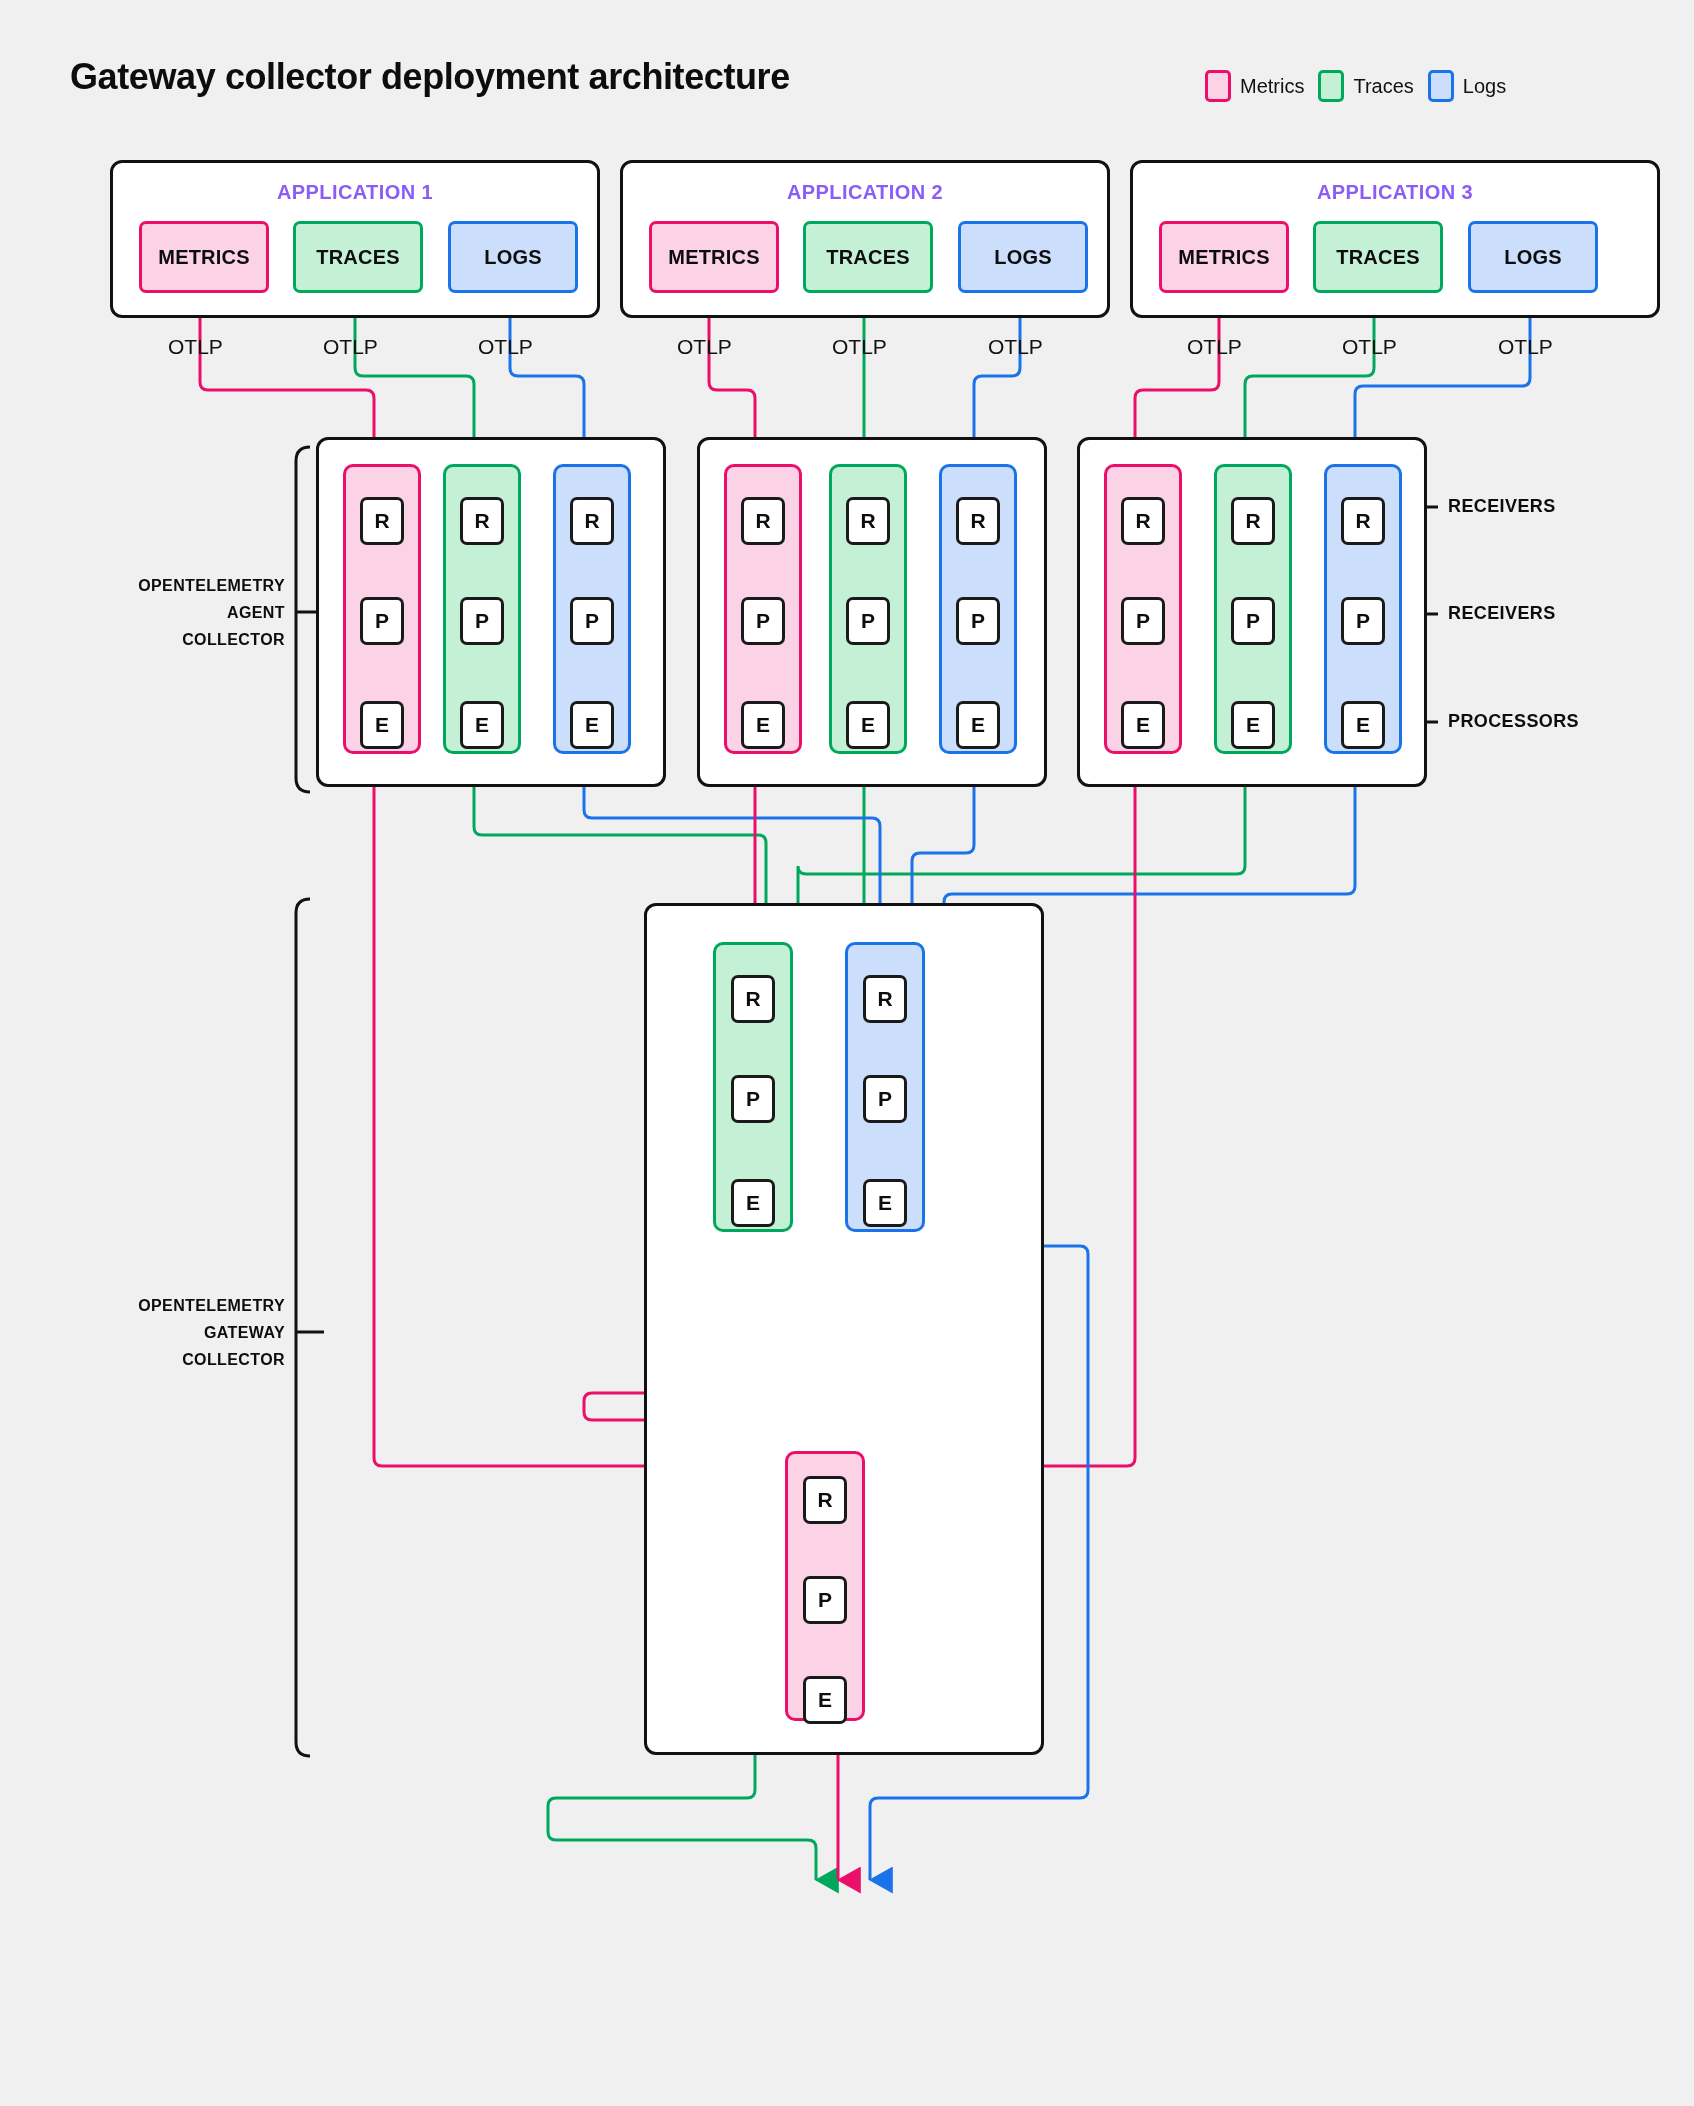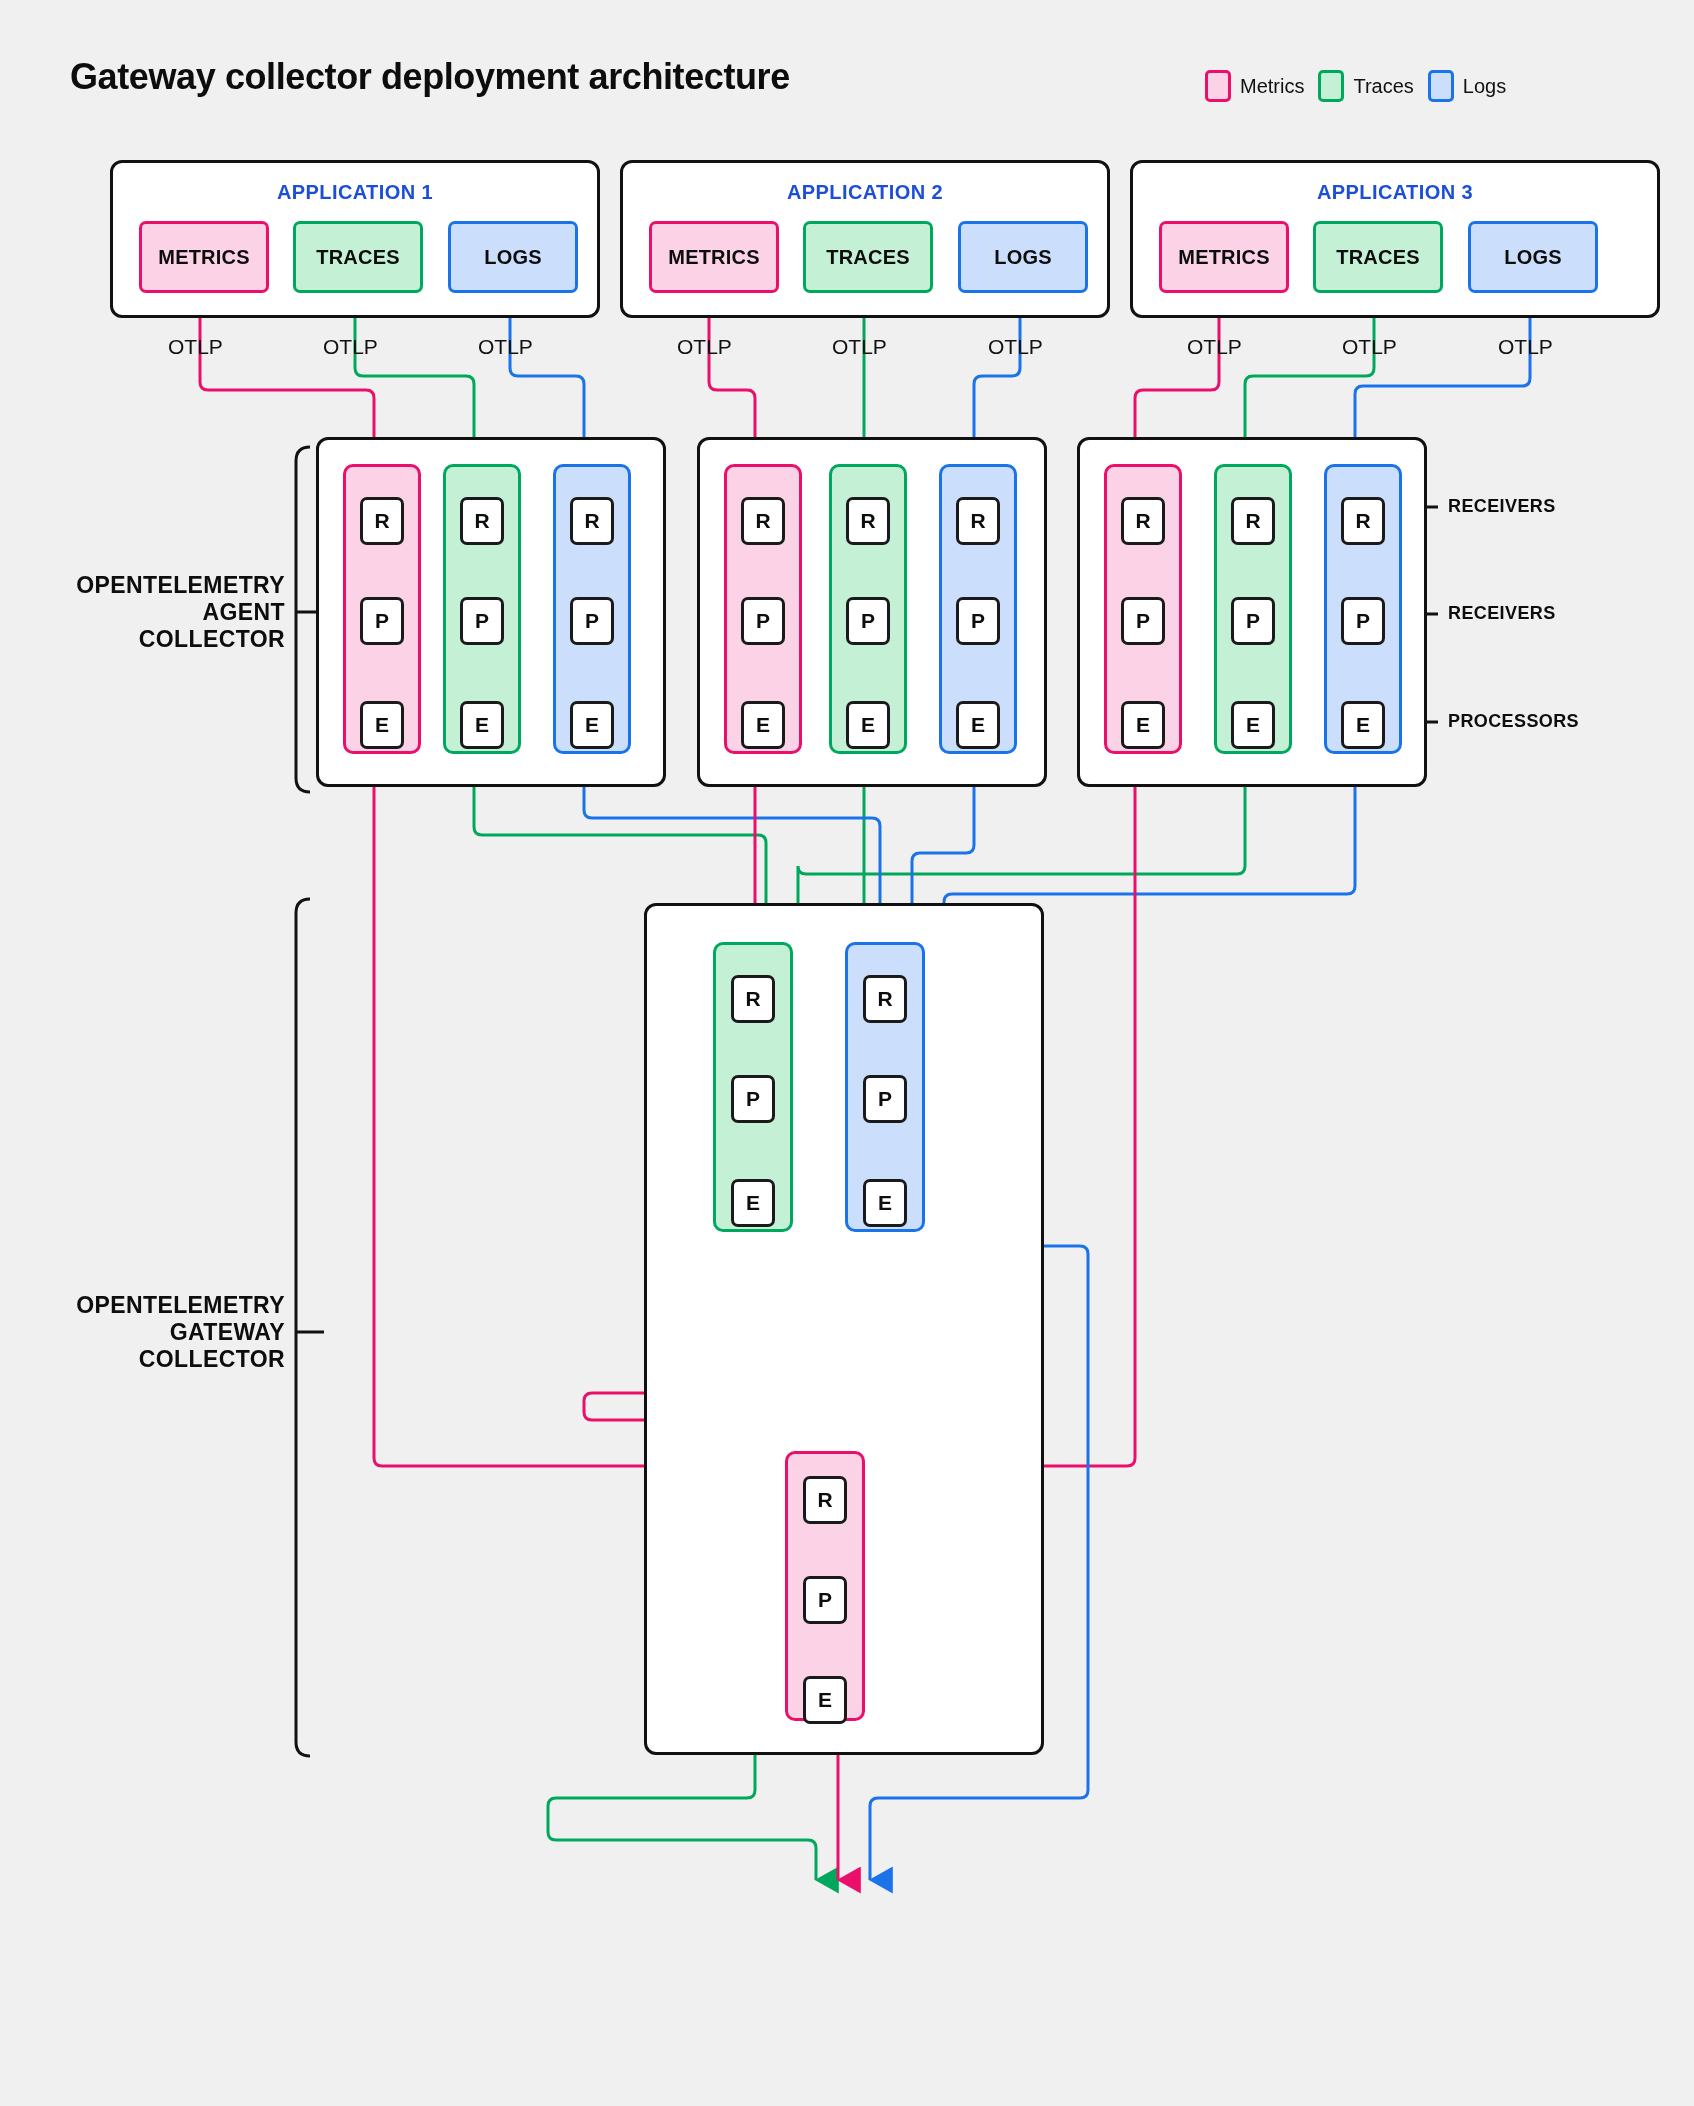--- a/index.html
+++ b/index.html
@@ -24,21 +24,21 @@
   .legend-swatch{width:26px;height:32px;border-radius:5px;border:3px solid #000;box-sizing:border-box;}
   .legend-label{font-size:20px;color:#111;}
 
   
   .app-card{
     background:#fff;border:3px solid #111;border-radius:12px;
     box-sizing:border-box;
   }
   .app-title{
     position:absolute;left:0;right:0;top:18px;text-align:center;
-    font-size:20px;font-weight:bold;letter-spacing:0.4px;color:#1d4ed8;
+    font-size:20px;font-weight:bold;letter-spacing:0.4px;color:#8b5cf6;
   }
   .signal-box{
     position:absolute;border:3px solid;border-radius:7px;box-sizing:border-box;
     display:flex;align-items:center;justify-content:center;
     font-size:20px;font-weight:bold;color:#0d0d0d;letter-spacing:0.2px;
   }
 
   
   .collector-shell{
     background:#fff;border:3px solid #111;border-radius:12px;box-sizing:border-box;
@@ -54,21 +54,21 @@
   }
   .connectors-box{
     position:absolute;background:#fff;border:3px solid #111;border-radius:12px;
     box-sizing:border-box;display:flex;align-items:center;justify-content:center;
     font-size:20px;font-weight:bold;letter-spacing:0.5px;color:#0d0d0d;
   }
 
   
   .side-label{
     position:absolute;text-align:right;
-    font-size:23px;font-weight:bold;line-height:27px;
+    font-size:16px;font-weight:bold;line-height:27px;
     letter-spacing:0.4px;color:#0d0d0d;
   }
   .right-label{
     position:absolute;text-align:left;
     font-size:18px;font-weight:bold;letter-spacing:0.4px;color:#0d0d0d;
   }
 
   
   #datadog{
     position:absolute;background:#e5d0fb;border:3px solid #7c18e0;

